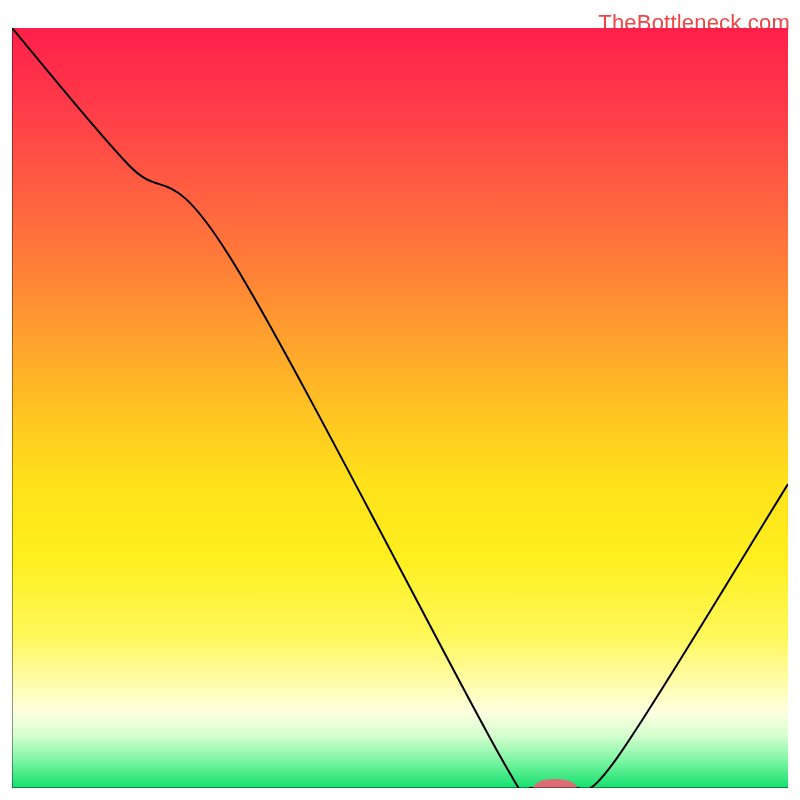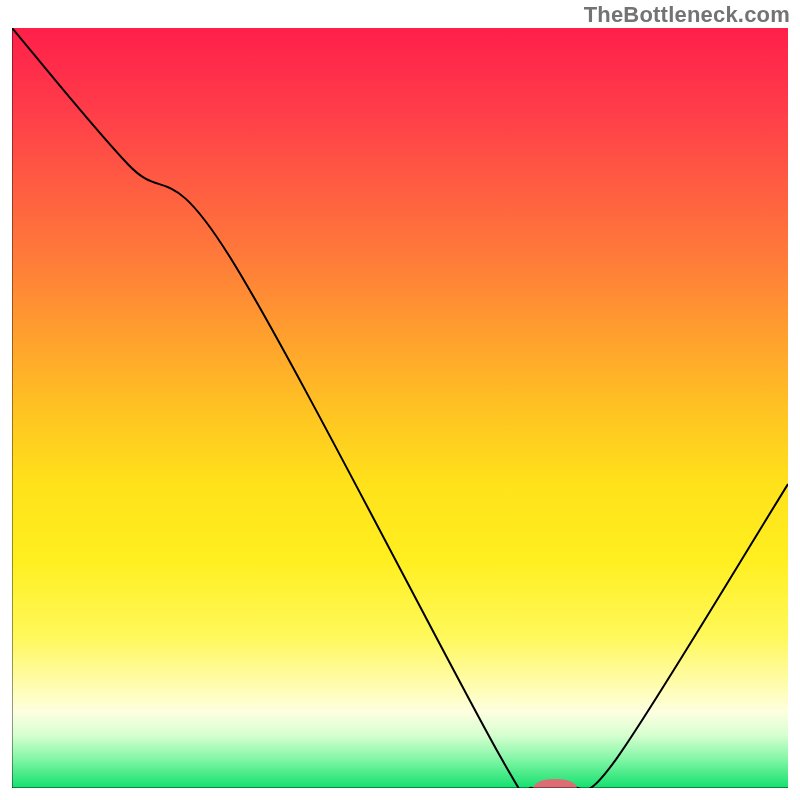--- a/index.html
+++ b/index.html
@@ -10,25 +10,25 @@
     background: #ffffff;
     font-family: Arial, Helvetica, sans-serif;
   }
   .container {
     position: relative;
     width: 800px;
     height: 800px;
   }
   .watermark {
     position: absolute;
-    top: 2px;
+    top: 10px;
     right: 10px;
     font-size: 22px;
-    font-weight: 700;
-    color: #737373;
+    font-weight: 400;
+    color: #ef4444;
     letter-spacing: 0.2px;
   }
   svg.plot {
     position: absolute;
     top: 28px;
     left: 12px;
     width: 776px;
     height: 760px;
   }
 </style>

